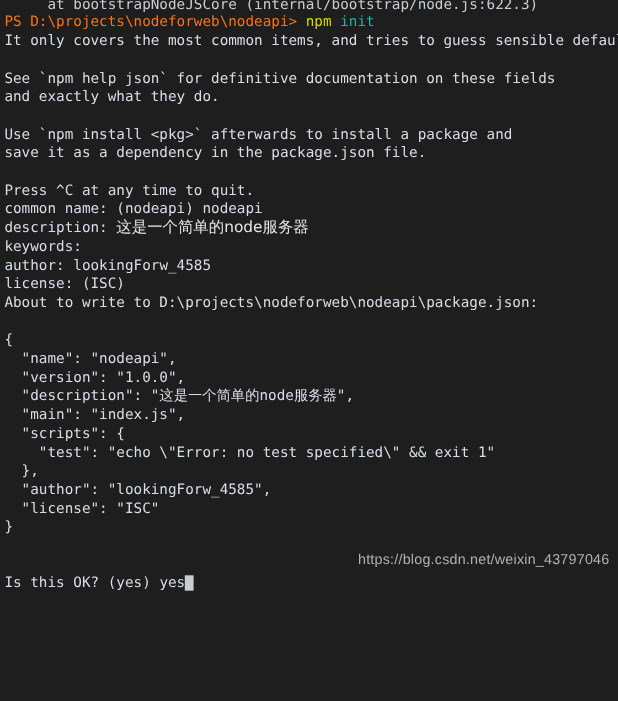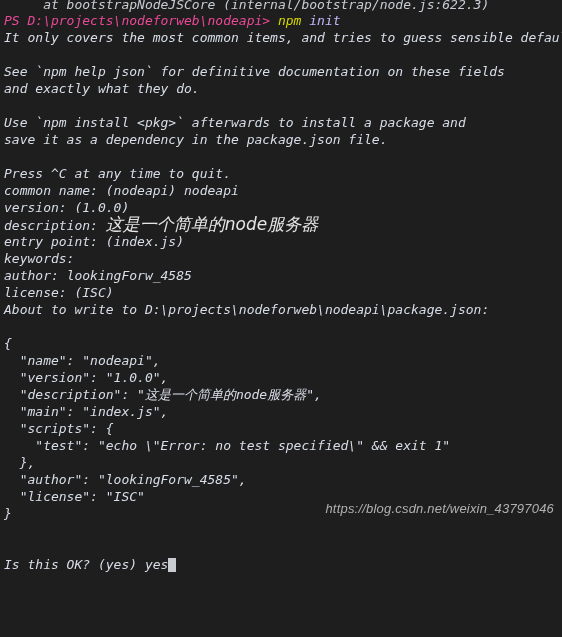--- a/index.html
+++ b/index.html
@@ -14,21 +14,20 @@
     overflow: hidden;
     font-family: "DejaVu Sans Mono", "Liberation Mono", monospace;
   }
   #terminal {
     position: relative;
     width: 562px;
     height: 522px;
     background: #1e1e1e;
     padding: 0;
     box-sizing: border-box;
-    font-style: italic;
   }
   .scrollback {
     position: absolute;
     left: 0;
     top: 0;
     width: 562px;
     padding: 0 0 0 4px;
     box-sizing: border-box;
   }
   .line {
@@ -43,24 +42,24 @@
   .line.clipped-top {
     height: 12px;
     line-height: 10px;
     overflow: hidden;
     font-size: 13px;
   }
   .blank { color: transparent; }
 
   
   .c-default { color: #d8dee9; }
-  .c-prompt  { color: #ec4899; }
+  .c-prompt  { color: #f97316; }
   .c-cmd     { color: #d7d700; }
-  .c-arg     { color: #c4b5fd; text-align: center; }
-  .c-cn      { color: #e6e6e6; font-family: "DejaVu Sans", "Liberation Sans", sans-serif; font-size: 17px; }
+  .c-arg     { color: #14b8a6; text-align: center; }
+  .c-cn      { color: #e6e6e6; font-family: "DejaVu Sans", "Liberation Sans", sans-serif; font-size: 14px; }
   .c-err     { color: #c8cdd4; }
 
   .cursor {
     display: inline-block;
     width: 8px;
     height: 14px;
     background: #c9ccd1;
     vertical-align: -3px;
   }
 
@@ -92,25 +91,23 @@
     <div class="line">See `npm help json` for definitive documentation on these fields</div>
     <div class="line">and exactly what they do.</div>
     <div class="line blank">&nbsp;</div>
     <div class="line">Use `npm install &lt;pkg&gt;` afterwards to install a package and</div>
     <div class="line">save it as a dependency in the package.json file.</div>
     <div class="line blank">&nbsp;</div>
     <div class="line">Press ^C at any time to quit.</div>
 
     <div class="line"><span class="c-default">common name:</span><span> </span><span class="c-default">(nodeapi) nodeapi</span></div>
 
-    <div class="line"><span class="c-default">version:</span><span> </span><span class="c-default">(1.0.0)</span></div>
 
     <div class="line"><span class="c-default">description:</span><span> </span><span class="c-cn">这是一个简单的node服务器</span></div>
 
-    <div class="line"><span class="c-default">entry point:</span><span> </span><span class="c-default">(index.js)</span></div>
 
 
 
     <div class="line"><span class="c-default">keywords:</span></div>
 
     <div class="line"><span class="c-default">author:</span><span> </span><span class="c-default">lookingForw_4585</span></div>
 
     <div class="line"><span class="c-default">license:</span><span> </span><span class="c-default">(ISC)</span></div>
 
     <div class="line">About to write to D:\projects\nodeforweb\nodeapi\package.json:</div>

